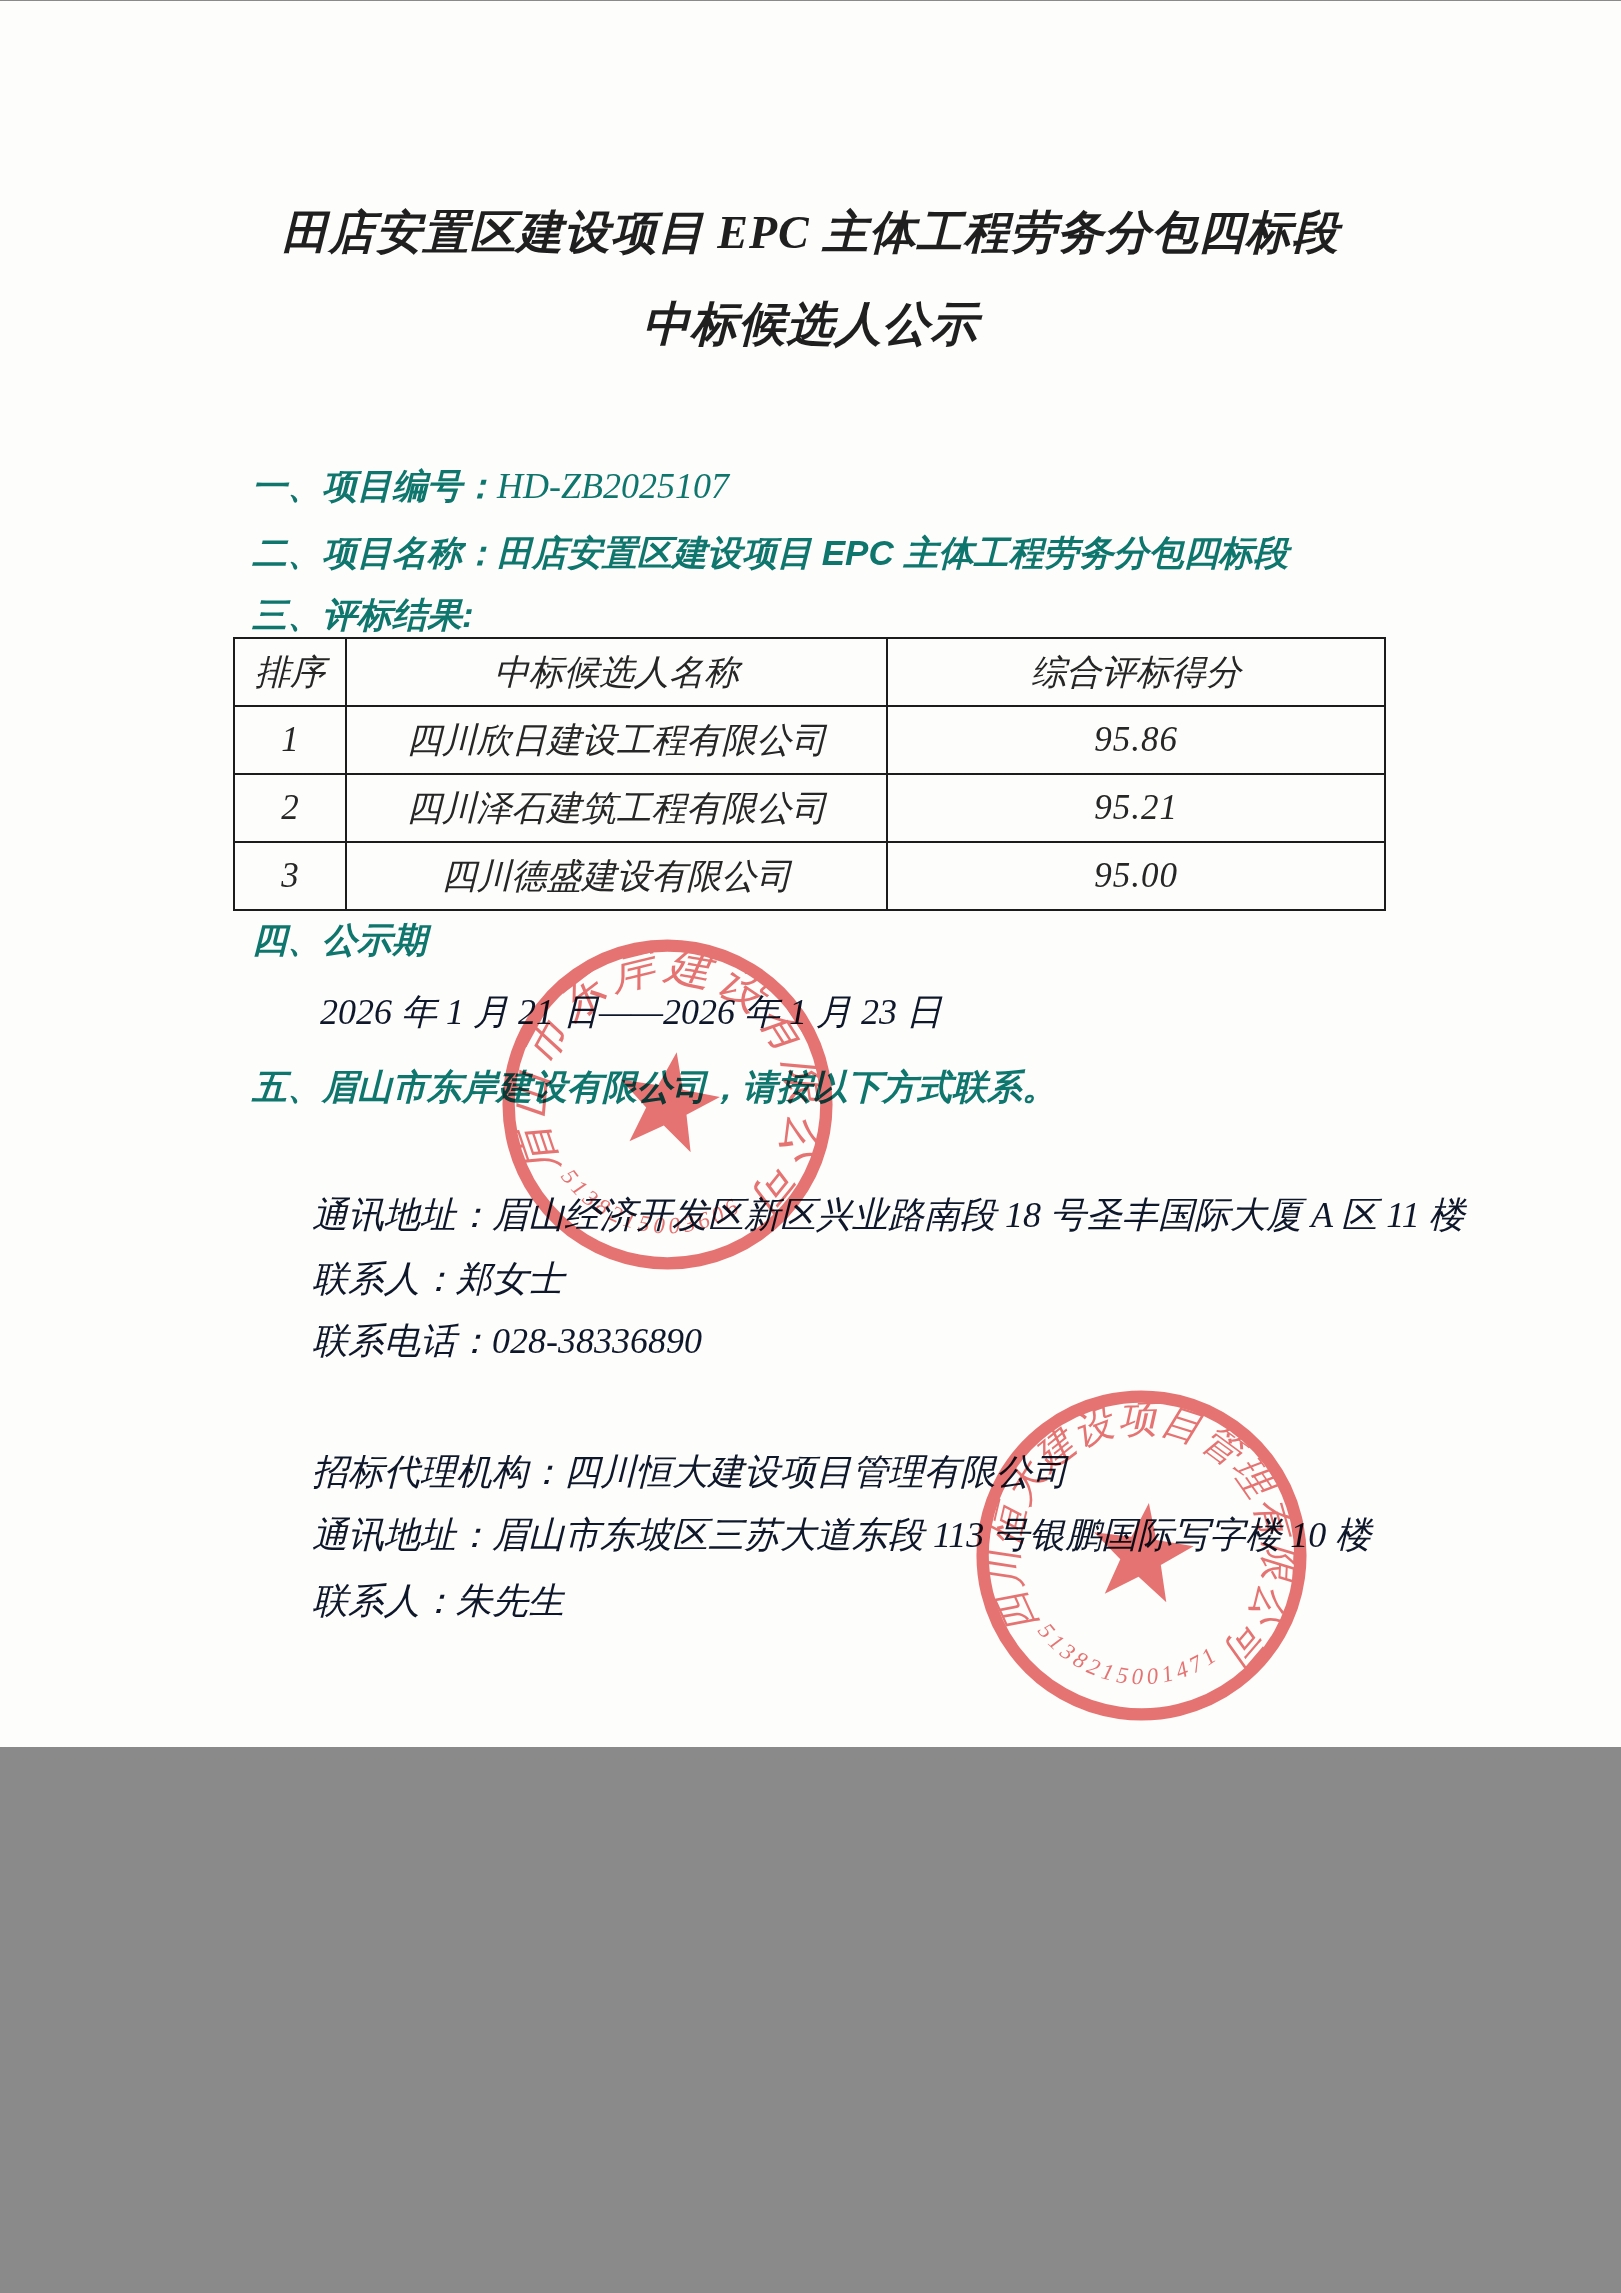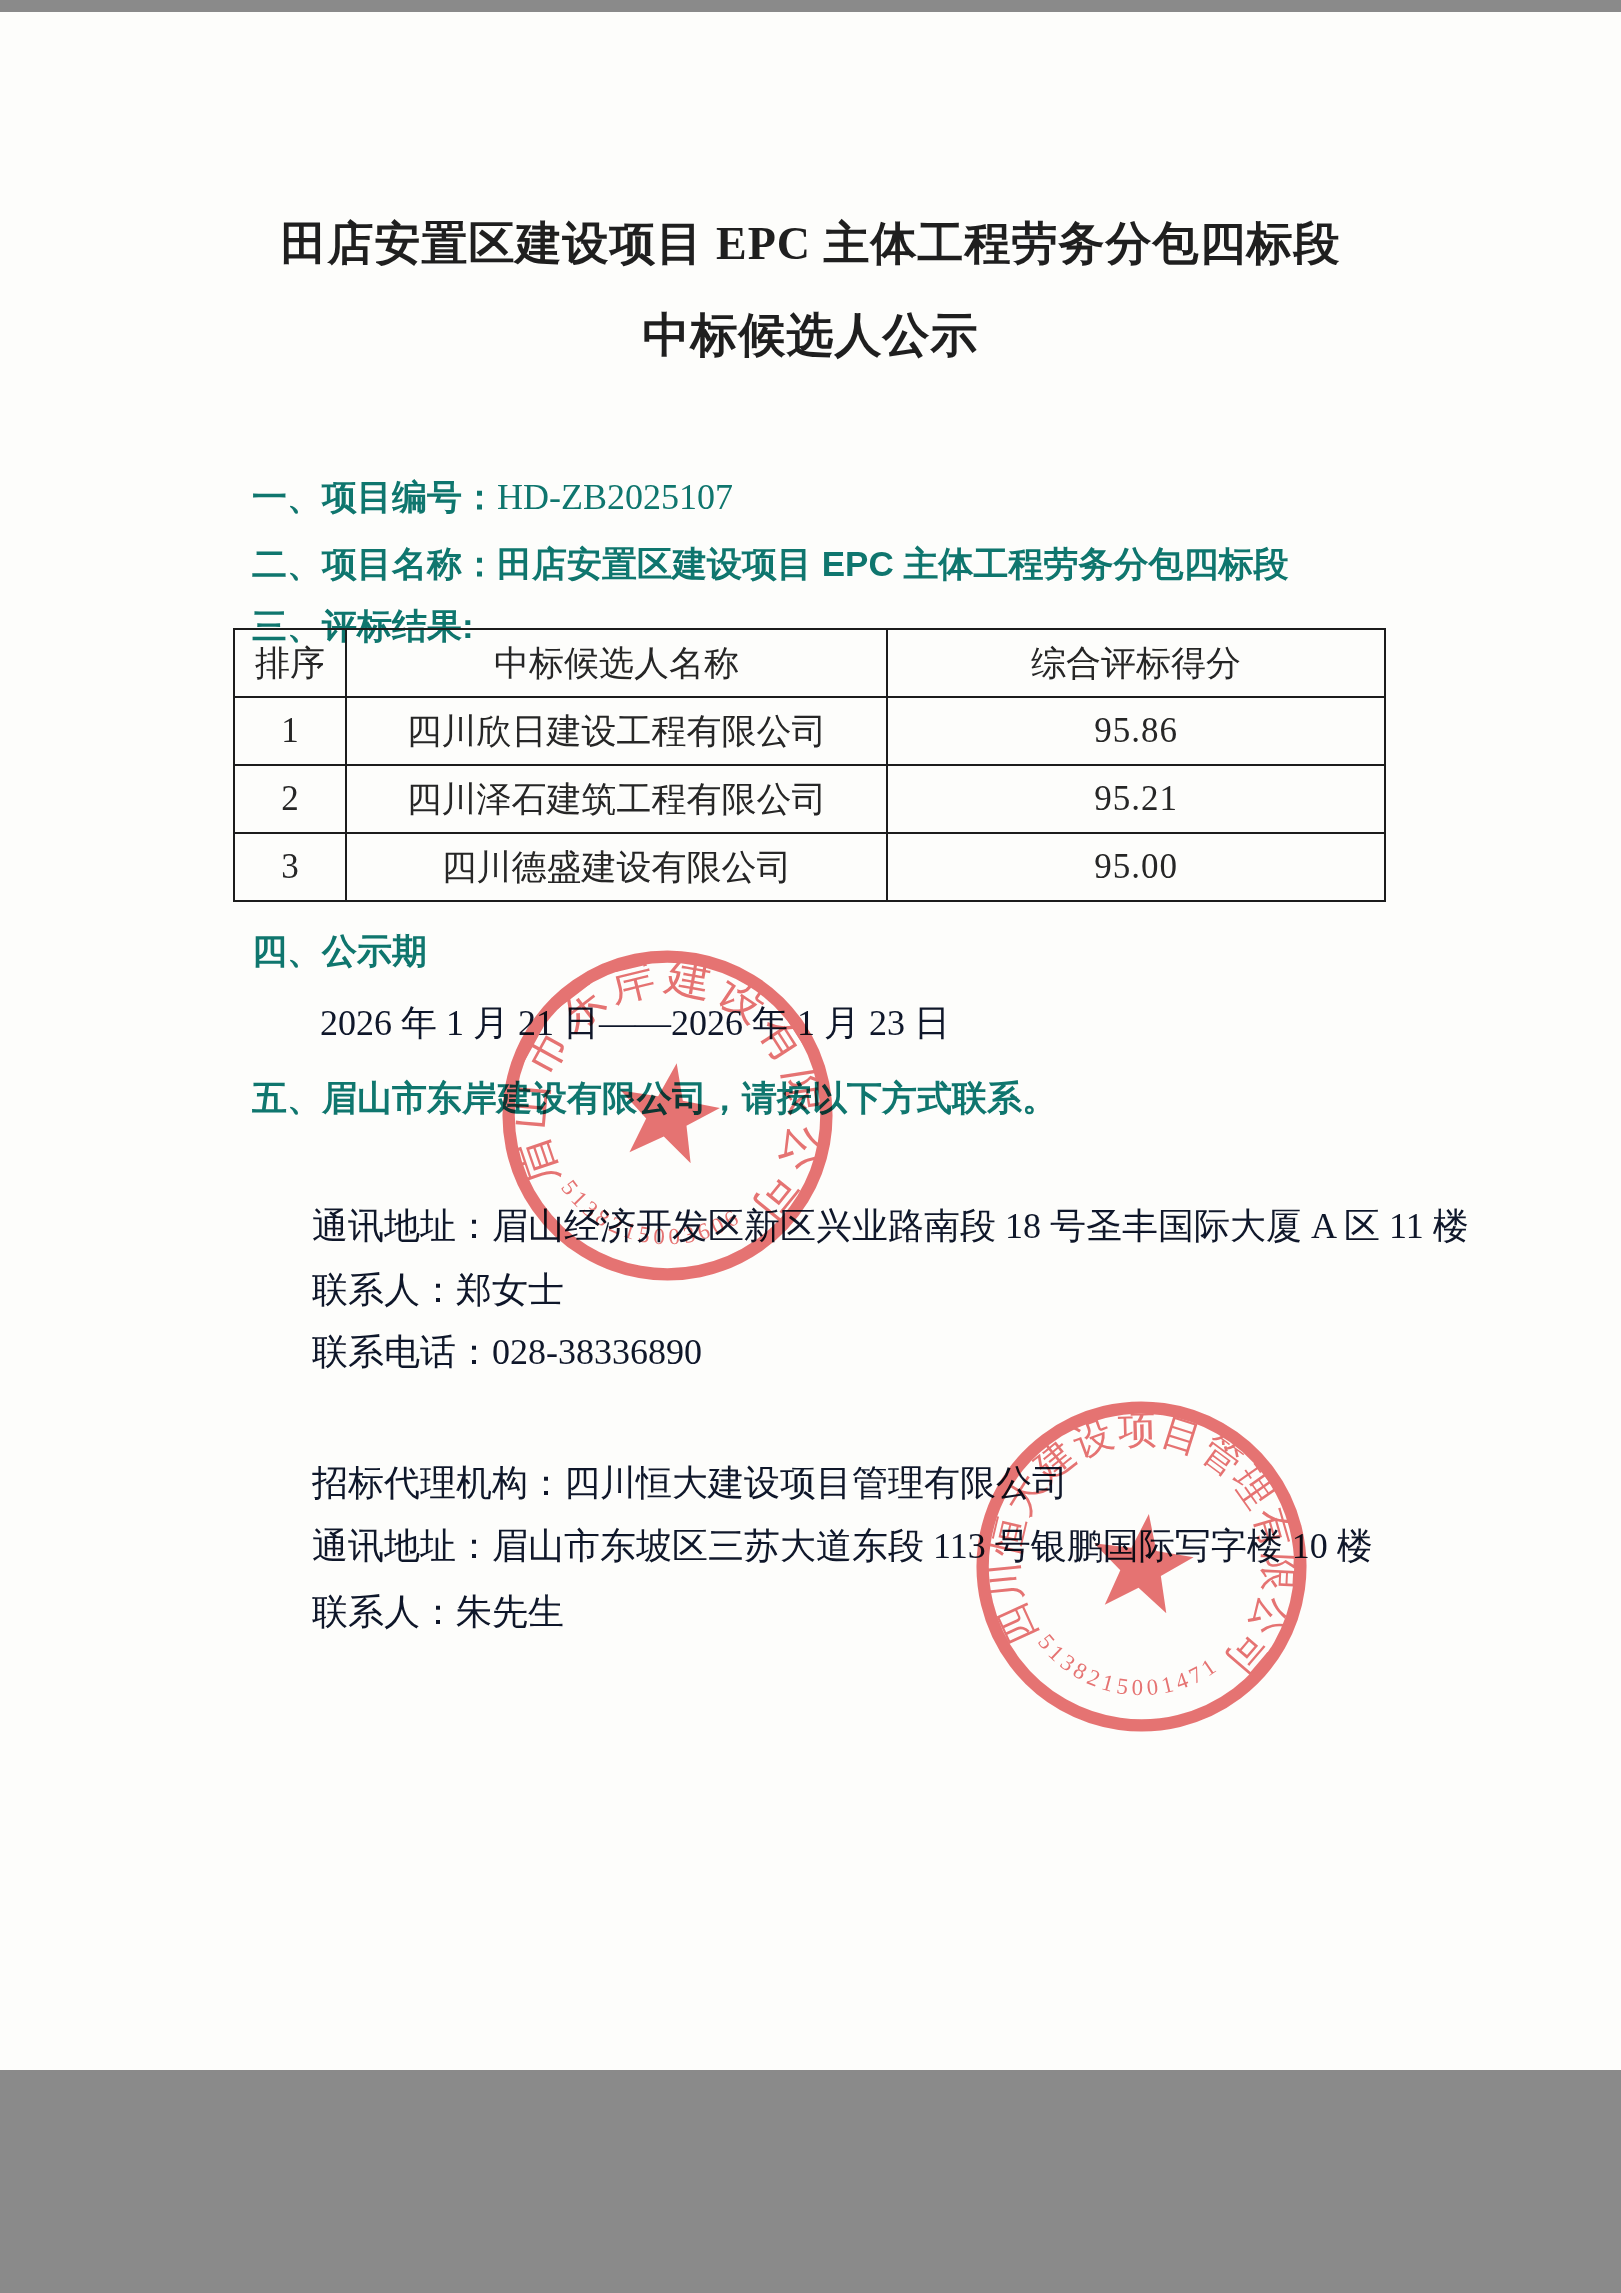--- a/index.html
+++ b/index.html
@@ -1,23 +1,24 @@
 <!DOCTYPE html>
 <html><head>
 <meta charset="utf-8">
 <style>
   html,body{margin:0;padding:0;background:#8a8a8a;}
   .page{
     position:relative;
-    width:1621px;height:2058px;
-    margin:12px auto;
+    width:1621px;height:1746px;
+    margin:1px auto;
     background:#fdfdfb;
     font-family:"Liberation Serif","DejaVu Serif",serif;
     color:#262626;
     overflow:hidden;
+    font-style:italic;
   }
   .abs{position:absolute;}
   .title{
     left:0;right:0;text-align:center;
     font-family:"Liberation Serif","DejaVu Serif",serif;
     font-weight:bold;color:#1f1f1f;
     letter-spacing:1px;
   }
   .title1{top:202px;font-size:46px;line-height:59px;}
   .title2{top:294px;font-size:47px;line-height:59px;}
@@ -38,21 +39,21 @@
     font-family:"Liberation Serif","DejaVu Serif",serif;
     font-size:36px;line-height:47px;color:#0f172a;
     white-space:nowrap;
   }
   .period{top:988px;left:320px;}
   .contact{left:312px;}
   .t1a{top:1129px;} .t1b{top:1191px;} .t1c{top:1255px;} .t1d{top:1317px;}
   .t2a{top:1448px;} .t2b{top:1511px;} .t2c{top:1577px;} .t2d{top:1640px;}
 
   table.result{
-    position:absolute;left:233px;top:616px;
+    position:absolute;left:233px;top:636px;
     width:1151px;height:265px;
     border-collapse:collapse;table-layout:fixed;padding-left:12px;
   }
   table.result td{
     border:2px solid #1c1c1c;
     text-align:center;vertical-align:middle;
     font-size:35px;color:#262626;
     padding:0;height:66px;
   }
   td.score{font-family:"Liberation Serif","DejaVu Serif",serif;font-size:33px;letter-spacing:1px;}

